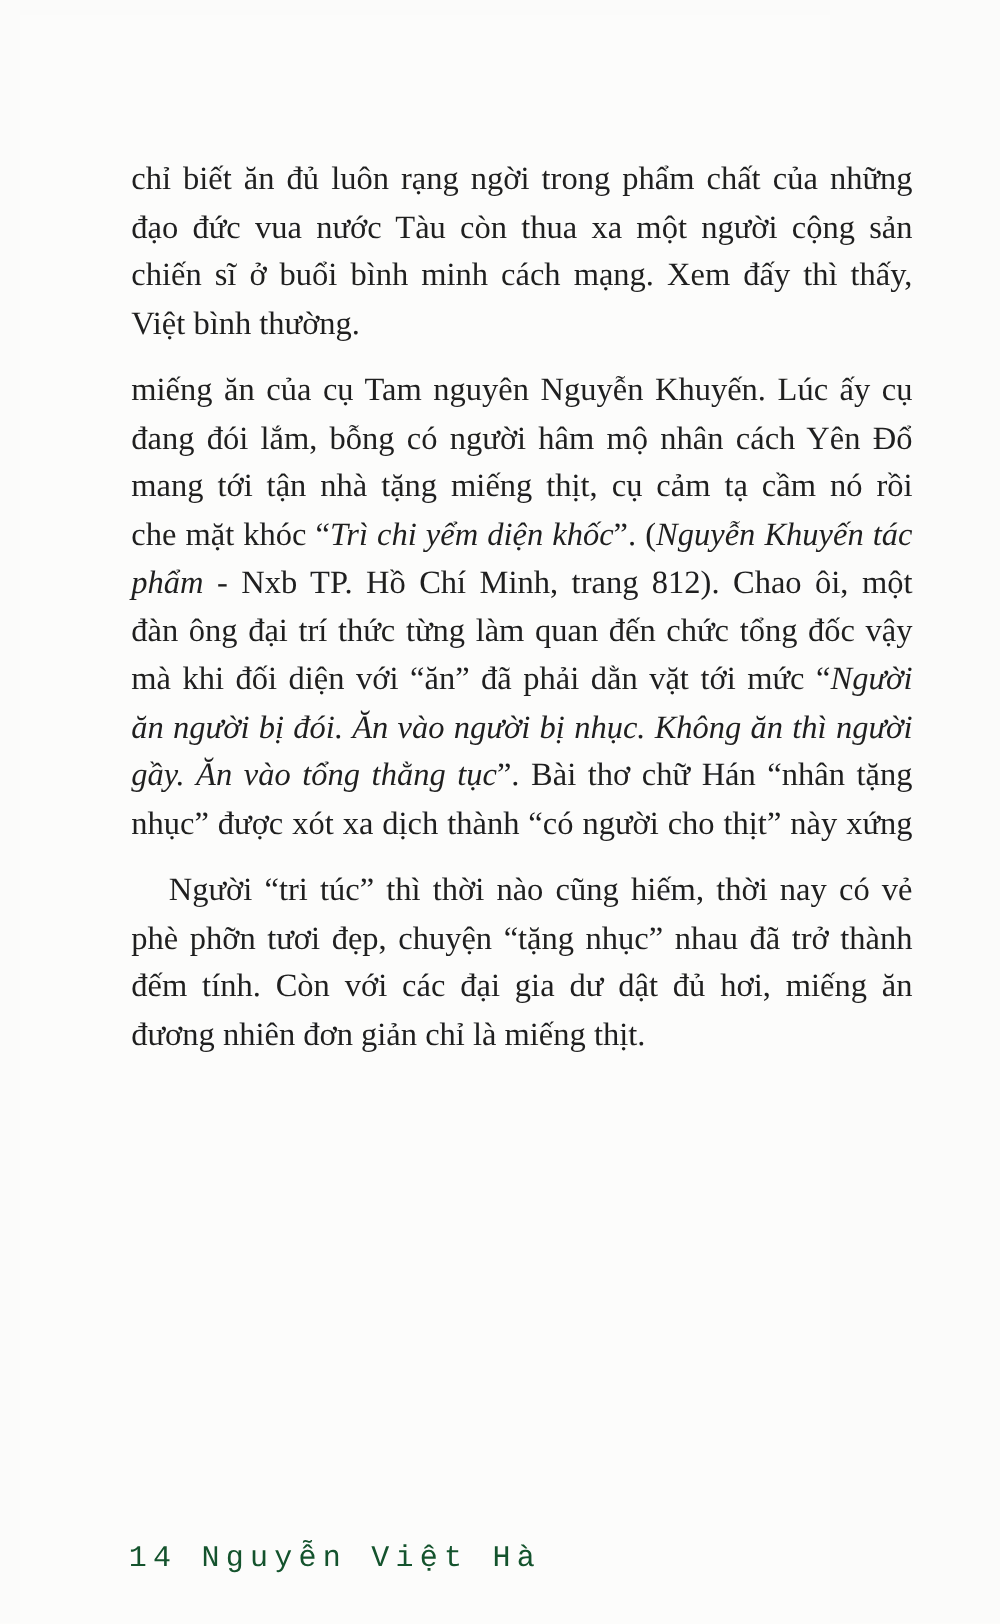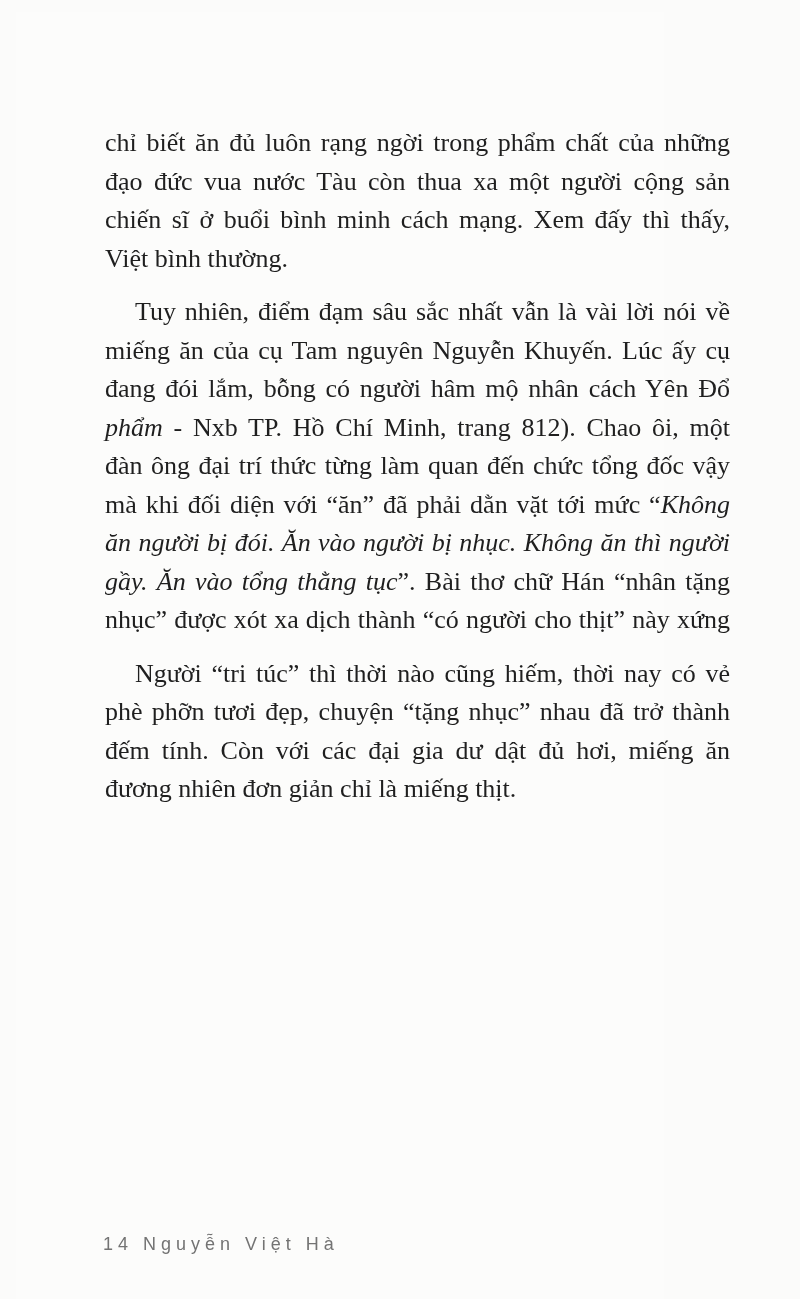--- a/index.html
+++ b/index.html
@@ -47,45 +47,46 @@
   .line.indent {
     padding-left: 30px;
   }
   .seg-i {
     font-style: italic;
   }
   .footer {
     position: absolute;
     left: 87px;
     top: 1222px;
-    font-family: Liberation Sans, sans-serif;
-    font-size: 18px;
+    font-family: Liberation Mono, monospace;
+    font-size: 24px;
     letter-spacing: 5px;
-    color: #737373;
+    color: #14532d;
     white-space: pre;
   }
 </style>
 </head>
 <body>
 
 <div class="page">
   <div class="body-text" id="body-text">
       <div class="para">
         <span class="line"><span>chỉ biết ăn đủ luôn rạng ngời trong phẩm chất của những</span></span>
         <span class="line"><span>đạo đức vua nước Tàu còn thua xa một người cộng sản</span></span>
         <span class="line"><span>chiến sĩ ở buổi bình minh cách mạng. Xem đấy thì thấy,</span></span>
         <span class="line last"><span>Việt bình thường.</span></span>
       </div>
       <div class="para">
-        <span class="line indent"><span>Tuy nhiên, điểm đạm sâu sắc nhất vẫn là vài lời nói về</span></span>
         <span class="line"><span>miếng ăn của cụ Tam nguyên Nguyễn Khuyến. Lúc ấy cụ</span></span>
         <span class="line"><span>đang đói lắm, bỗng có người hâm mộ nhân cách Yên Đổ</span></span>
+        <span class="line"><span>mang tới tận nhà tặng miếng thịt, cụ cảm tạ cầm nó rồi</span></span>
+        <span class="line"><span>che mặt khóc “</span><span class="seg-i">Trì chi yểm diện khốc</span><span>”. (</span><span class="seg-i">Nguyễn Khuyến tác</span></span>
         <span class="line"><span class="seg-i">phẩm</span><span> - Nxb TP. Hồ Chí Minh, trang 812). Chao ôi, một</span></span>
         <span class="line"><span>đàn ông đại trí thức từng làm quan đến chức tổng đốc vậy</span></span>
-        <span class="line"><span>mà khi đối diện với “ăn” đã phải dằn vặt tới mức “</span><span class="seg-i">Không</span></span>
+        <span class="line"><span>mà khi đối diện với “ăn” đã phải dằn vặt tới mức “</span><span class="seg-i">Người</span></span>
         <span class="line"><span class="seg-i">ăn người bị đói. Ăn vào người bị nhục. Không ăn thì người</span></span>
         <span class="line"><span class="seg-i">gầy. Ăn vào tổng thằng tục</span><span>”. Bài thơ chữ Hán “nhân tặng</span></span>
         <span class="line"><span>nhục” được xót xa dịch thành “có người cho thịt” này xứng</span></span>
       </div>
       <div class="para">
         <span class="line indent"><span>Người “tri túc” thì thời nào cũng hiếm, thời nay có vẻ</span></span>
         <span class="line"><span>phè phỡn tươi đẹp, chuyện “tặng nhục” nhau đã trở thành</span></span>
         <span class="line"><span>đếm tính. Còn với các đại gia dư dật đủ hơi, miếng ăn</span></span>
         <span class="line last"><span>đương nhiên đơn giản chỉ là miếng thịt.</span></span>
       </div>

